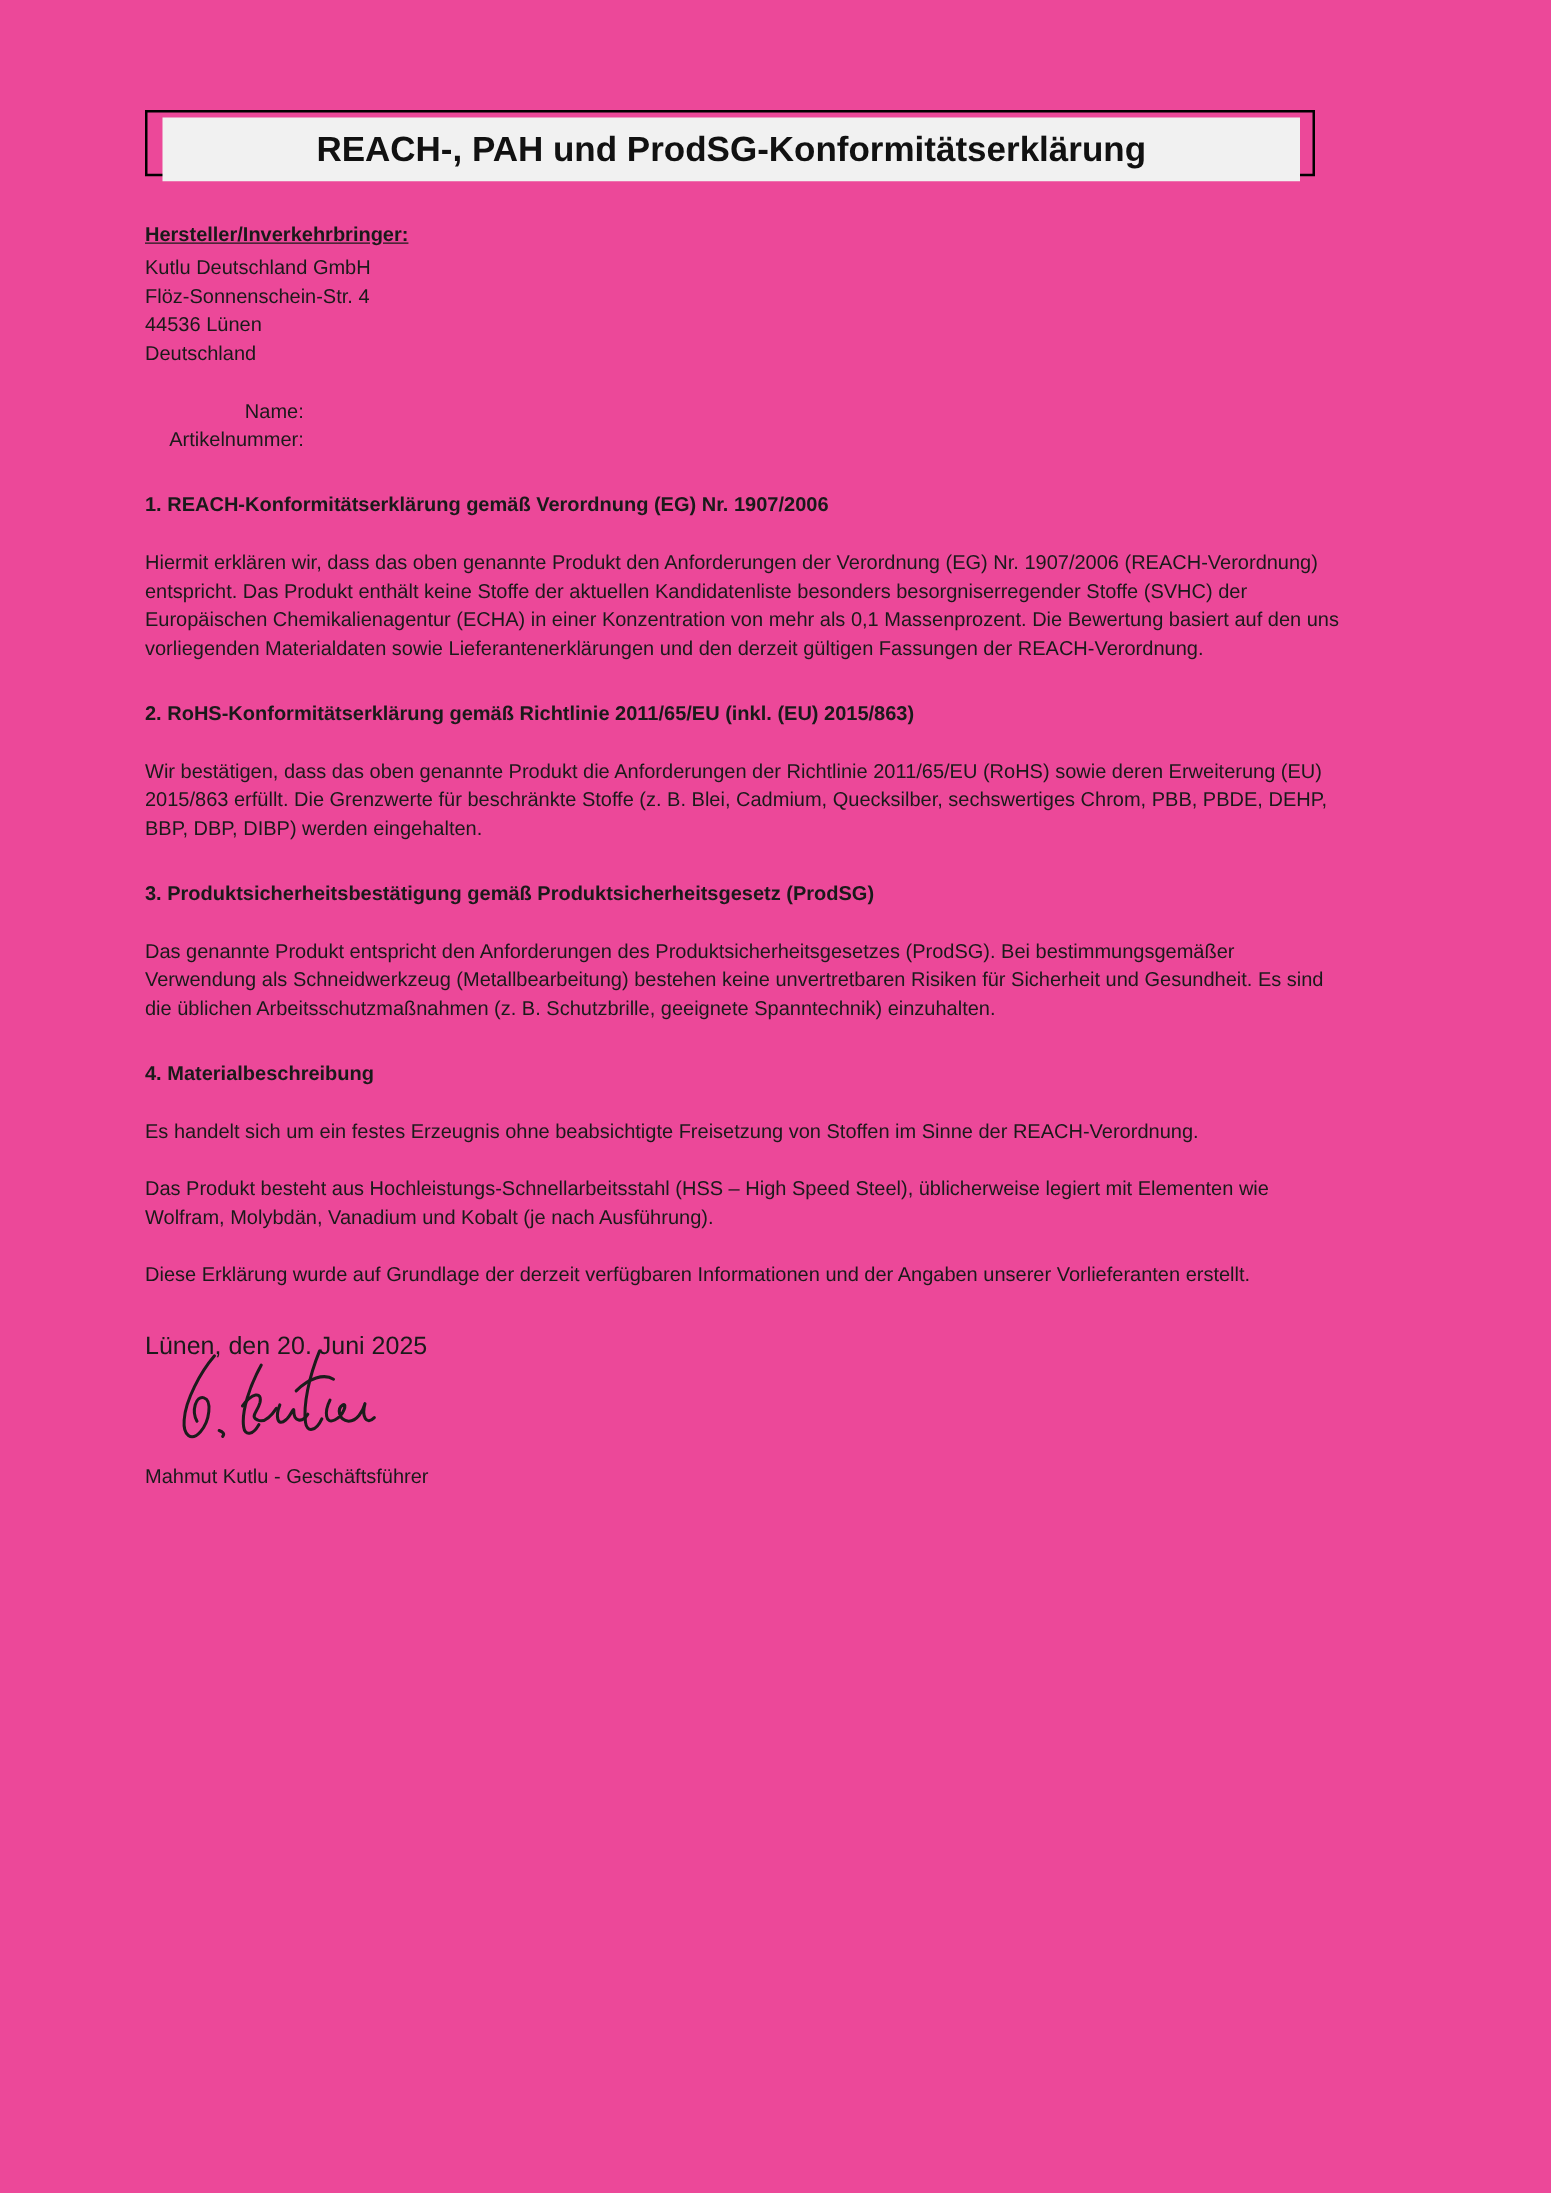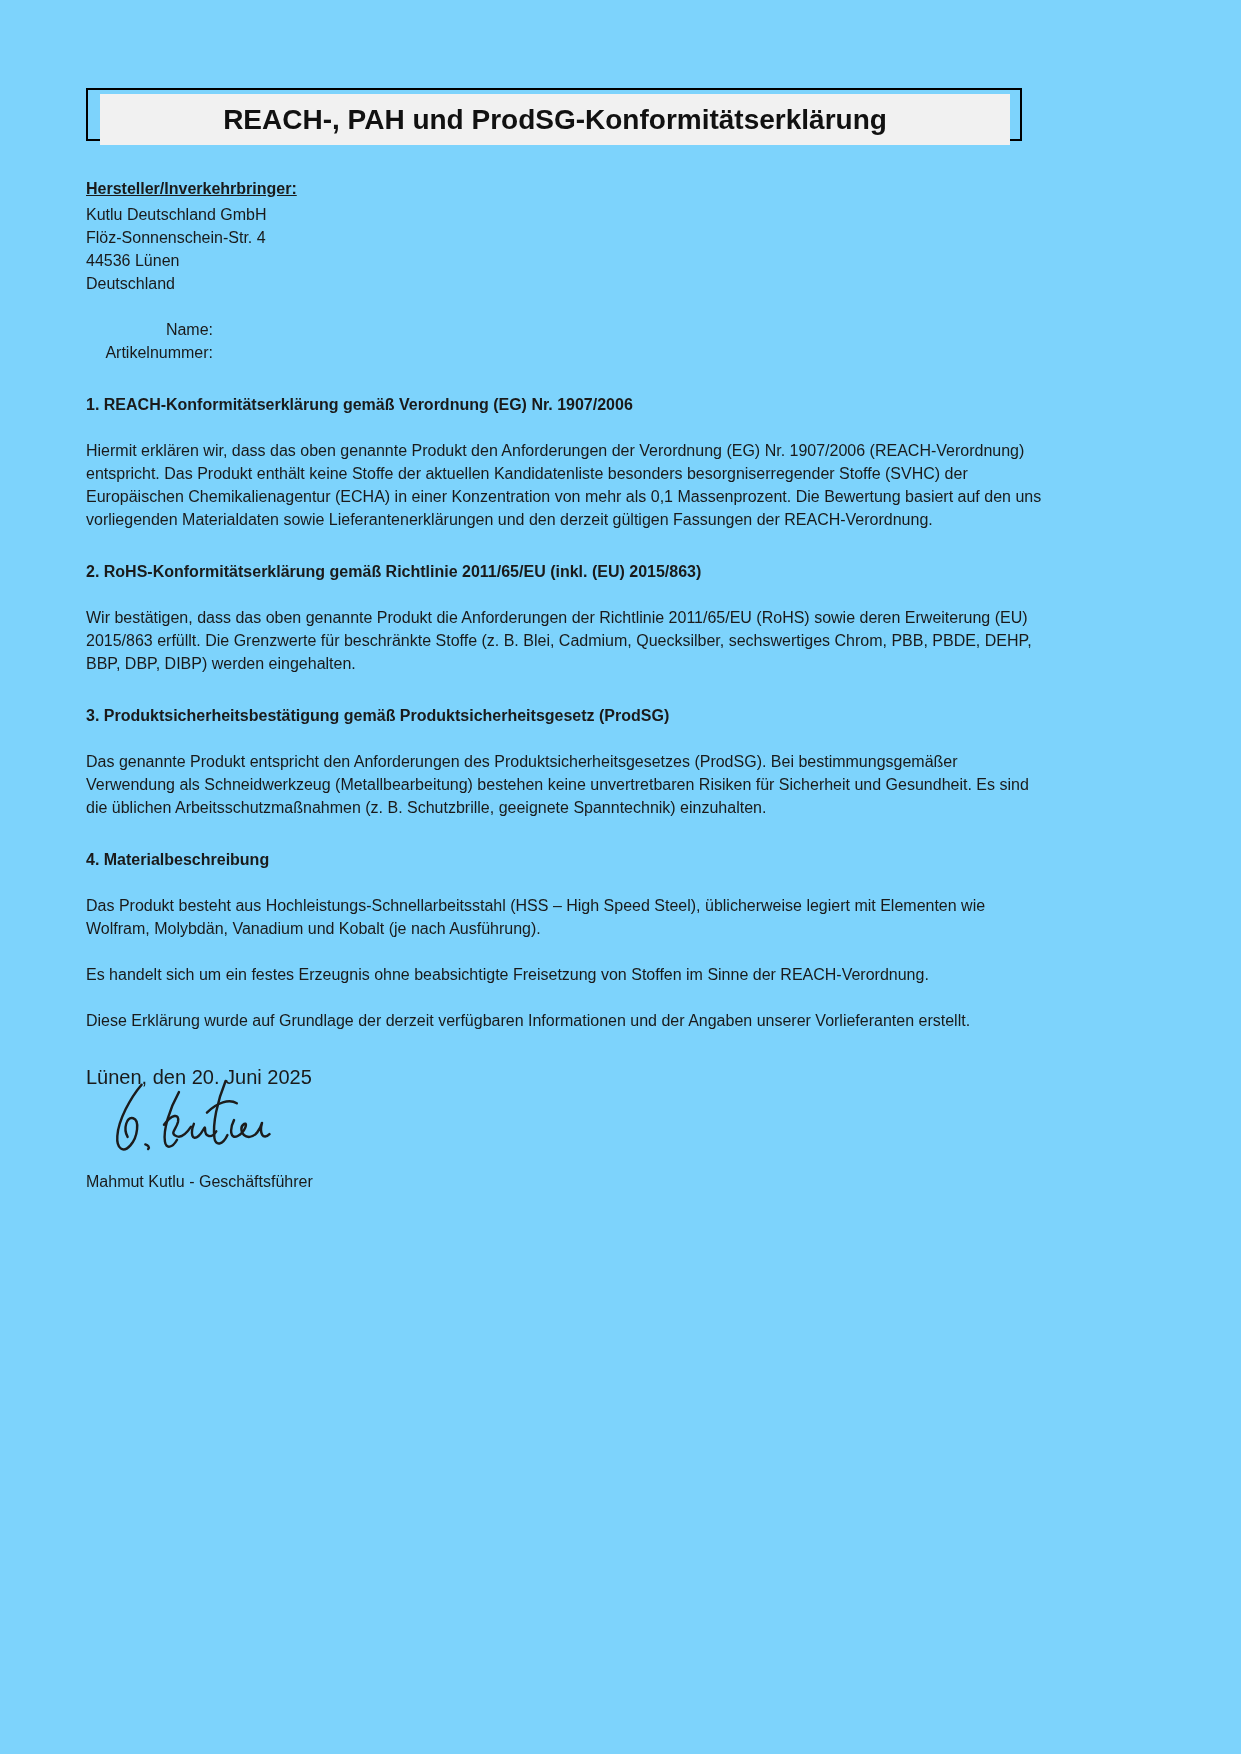--- a/index.html
+++ b/index.html
@@ -5,23 +5,23 @@
   html, body {
     margin: 0;
     padding: 0;
     background: #ffffff;
   }
   .page {
     position: relative;
     width: 1241px;
     height: 1754px;
     margin: 0 auto;
-    background: #7dd3fc;
+    background: #ec4899;
     box-sizing: border-box;
-    padding: 88px 138px 0 86px;
+    padding: 88px 138px 0 116px;
     font-family: "Liberation Sans", "DejaVu Sans", sans-serif;
     font-size: 16px;
     line-height: 23px;
     color: #1a1a1a;
   }
   
   .title-frame {
     position: relative;
     width: 936px;
     height: 53px;
@@ -134,22 +134,22 @@
     <p class="para">Wir bestätigen, dass das oben genannte Produkt die Anforderungen der Richtlinie 2011/65/EU (RoHS) sowie deren Erweiterung (EU) 2015/863 erfüllt. Die Grenzwerte für beschränkte Stoffe (z. B. Blei, Cadmium, Quecksilber, sechswertiges Chrom, PBB, PBDE, DEHP, BBP, DBP, DIBP) werden eingehalten.</p>
   </div>
 
   <div>
     <div class="section-heading">3. Produktsicherheitsbestätigung gemäß Produktsicherheitsgesetz (ProdSG)</div>
     <p class="para">Das genannte Produkt entspricht den Anforderungen des Produktsicherheitsgesetzes (ProdSG). Bei bestimmungsgemäßer Verwendung als Schneidwerkzeug (Metallbearbeitung) bestehen keine unvertretbaren Risiken für Sicherheit und Gesundheit. Es sind die üblichen Arbeitsschutzmaßnahmen (z. B. Schutzbrille, geeignete Spanntechnik) einzuhalten.</p>
   </div>
 
   <div>
     <div class="section-heading">4. Materialbeschreibung</div>
+    <p class="para">Es handelt sich um ein festes Erzeugnis ohne beabsichtigte Freisetzung von Stoffen im Sinne der REACH-Verordnung.</p>
     <p class="para">Das Produkt besteht aus Hochleistungs-Schnellarbeitsstahl (HSS – High Speed Steel), üblicherweise legiert mit Elementen wie Wolfram, Molybdän, Vanadium und Kobalt (je nach Ausführung).</p>
-    <p class="para">Es handelt sich um ein festes Erzeugnis ohne beabsichtigte Freisetzung von Stoffen im Sinne der REACH-Verordnung.</p>
     <p class="para">Diese Erklärung wurde auf Grundlage der derzeit verfügbaren Informationen und der Angaben unserer Vorlieferanten erstellt.</p>
   </div>
 
   <div class="place-date">Lünen, den 20. Juni 2025</div>
 
   <div class="signature-wrap">
     <svg width="168" height="96" viewBox="0 0 180 100" xmlns="http://www.w3.org/2000/svg" fill="none" stroke="#1c1c1c" stroke-width="2.6" stroke-linecap="round" stroke-linejoin="round">
       <path d="M 36 10 C 24 24, 11 48, 10 65 C 9 78, 16 84, 24 75 C 32 66, 34 48, 27 46 C 20 44, 16 57, 21 66"></path>
       <path d="M 40 74 c 3 1 5 3 3 5"></path>
       <path d="M 76 18 C 66 36, 59 58, 61 71 C 62 79, 69 78, 74 69"></path>

